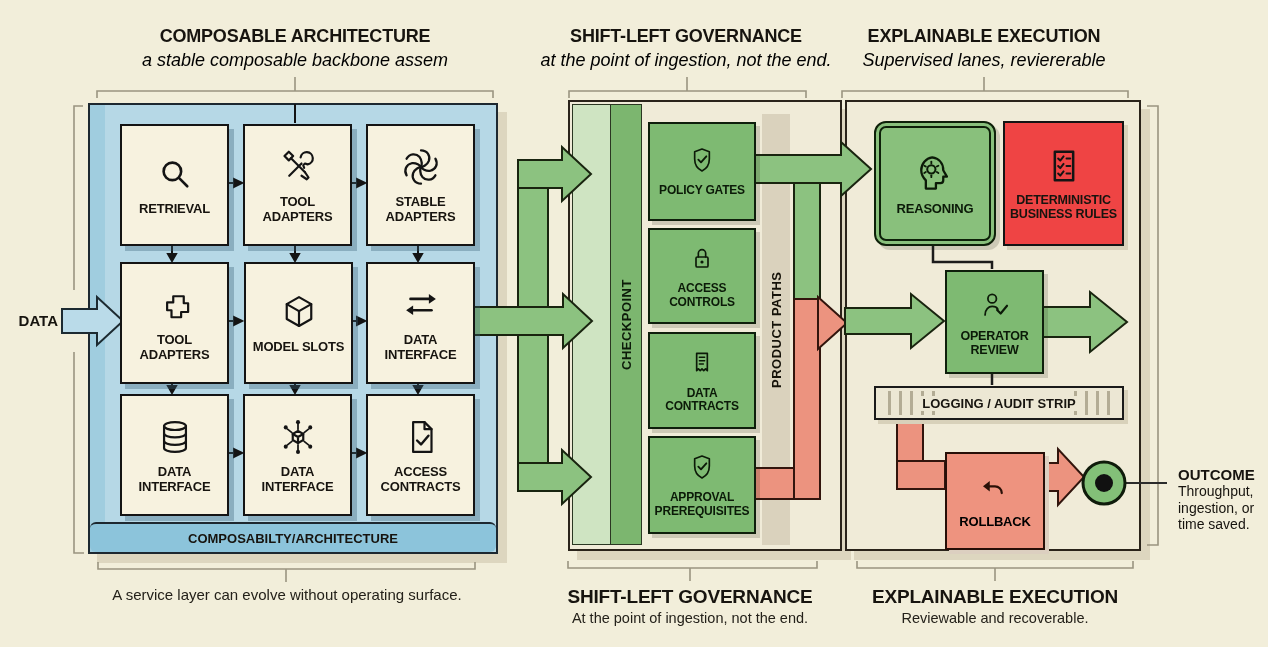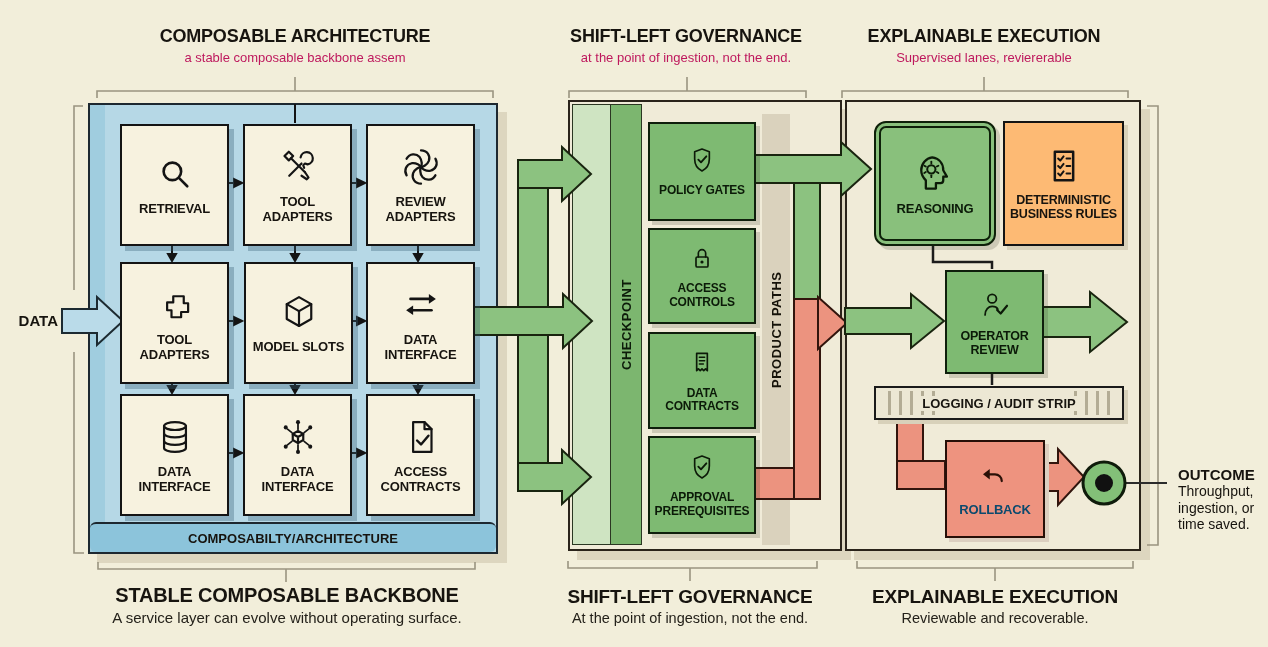--- a/index.html
+++ b/index.html
@@ -6,21 +6,21 @@
   #canvas{
     position:relative;width:1268px;height:647px;overflow:hidden;
     background:#f2eeda;
     font-family:"Liberation Sans", sans-serif;
     color:#17140f;
   }
   .abs{position:absolute;}
   
   .sec-header{ text-align:center; z-index:5;}
   .sec-header .t{font-size:18px;font-weight:800;letter-spacing:-0.2px;}
-  .sec-header .s{font-size:13px;margin-top:3px;color:#be185d;}
+  .sec-header .s{font-size:18px;margin-top:3px;color:#000000;font-style:italic;}
   .sec-footer{ text-align:center; z-index:5;}
   .sec-footer .t{font-size:19px;font-weight:800;letter-spacing:-0.2px;}
   .sec-footer .s{font-size:14.5px;margin-top:2px;color:#24211a;}
   
   .container{border:2.5px solid #252e33;z-index:1;}
   #blue-container{left:88px;top:103px;width:406px;height:447px;background:#b6d8e6;
     border-color:#1d2830;box-shadow:9px 9px 0 #ddd6bf;}
   #blue-left-strip{left:0;top:0;width:15px;height:100%;background:#a0cddf;}
   #blue-bottom-strip{left:0;bottom:0;width:100%;height:28px;background:#8cc4db;
     border-top:2px solid #1d2830;display:flex;align-items:center;justify-content:center;
@@ -36,37 +36,37 @@
     border:1.5px solid #2b3722;z-index:1;}
   #checkpoint-dark{left:610px;top:104px;width:30px;height:439px;background:#7cb66f;
     border:1.5px solid #2b3722;z-index:1;color:#0d1c0a;}
   #product-paths{left:762px;top:114px;width:28px;height:431px;background:#dad2bd;
     z-index:1;color:#151209;}
   
   .node{display:flex;flex-direction:column;align-items:center;justify-content:center;
     z-index:3;text-align:center;}
   .node .lbl{font-weight:800;line-height:1.12;letter-spacing:-0.2px;}
   .cream{background:#f7f2df;border:2.2px solid #141414;box-shadow:5px 5px 0 rgba(58,98,118,.35);}
-  .creamtan{background:#fdba74;border:2.5px solid #141414;box-shadow:4px 4px 0 #d8d1ba;}
+  .creamtan{background:#ef4444;border:2.5px solid #141414;box-shadow:4px 4px 0 #d8d1ba;}
   .greenbox{background:#7eba72;border:2.2px solid #0f1f0c;color:#0b1a08;
     box-shadow:4px 4px 0 rgba(50,50,25,.18);}
   .gridbox{width:105px;height:118px;}
   .gridbox .lbl{font-size:13px;}
   .gatebox{left:648px;width:104px;}
   .gatebox .lbl{font-size:12px;}
   #reasoning-node{left:874px;top:121px;width:118px;height:121px;background:#89c07c;
     border:2.5px solid #0e2009;outline:2px solid #0e2009;outline-offset:-7px;
     border-radius:12px;color:#0b1a08;box-shadow:4px 4px 0 rgba(50,50,25,.18);}
   #reasoning-node .lbl{font-size:13px;}
   #rules-node{left:1003px;top:121px;width:117px;height:121px;}
   #rules-node .lbl{font-size:12.5px;}
   #operator-node{left:945px;top:270px;width:95px;height:100px;}
   #operator-node .lbl{font-size:12.5px;}
-  #rollback-node{left:945px;top:440px;width:96px;height:94px;background:#ee937f;
-    border:2.5px solid #270f08;color:#0c4a6e;box-shadow:4px 4px 0 #dccfc0;}
+  #rollback-node{left:945px;top:452px;width:96px;height:94px;background:#ee937f;
+    border:2.5px solid #270f08;color:#000000;box-shadow:4px 4px 0 #dccfc0;}
   #rollback-node .lbl{font-size:13px;}
   .node .icwrap{margin-bottom:7px;display:flex;}
   
   #logging-strip{left:874px;top:386px;width:246px;height:30px;background:#ece7d4;
     border:2px solid #1a1a1a;z-index:3;display:flex;align-items:center;justify-content:center;
     font-size:13px;font-weight:800;box-shadow:4px 4px 0 #d8d1ba;}
   .ticks{position:absolute;top:3px;bottom:3px;
     background:repeating-linear-gradient(90deg, transparent 0 8px, #b3ac95 8px 11px);}
   #ticks-left{left:4px;width:58px;}
   #ticks-right{right:4px;width:52px;}
@@ -97,21 +97,20 @@
   <div class="abs sec-header" style="left:536px;top:26px;width:300px;">
     <div class="t">SHIFT-LEFT GOVERNANCE</div>
     <div class="s">at the point of ingestion, not the end.</div>
   </div>
   <div class="abs sec-header" style="left:834px;top:26px;width:300px;">
     <div class="t">EXPLAINABLE EXECUTION</div>
     <div class="s">Supervised lanes, reviererable</div>
   </div>
 
   <div class="abs sec-footer" style="left:87px;top:584px;width:400px;">
-    <div class="t" style="font-size:20px;">STABLE COMPOSABLE BACKBONE</div>
     <div class="s" style="font-size:15px;">A service layer can evolve without operating surface.</div>
   </div>
   <div class="abs sec-footer" style="left:540px;top:586px;width:300px;">
     <div class="t">SHIFT-LEFT GOVERNANCE</div>
     <div class="s">At the point of ingestion, not the end.</div>
   </div>
   <div class="abs sec-footer" style="left:845px;top:586px;width:300px;">
     <div class="t">EXPLAINABLE EXECUTION</div>
     <div class="s">Reviewable and recoverable.</div>
   </div>
@@ -244,21 +243,21 @@
         <g class="ic" style="stroke-width:2.6">
           <path d="M24 5c7 0 11 6 9 12-2 5-7 7-9 7" transform="rotate(0 24 24)"></path>
           <path d="M24 5c7 0 11 6 9 12-2 5-7 7-9 7" transform="rotate(60 24 24)"></path>
           <path d="M24 5c7 0 11 6 9 12-2 5-7 7-9 7" transform="rotate(120 24 24)"></path>
           <path d="M24 5c7 0 11 6 9 12-2 5-7 7-9 7" transform="rotate(180 24 24)"></path>
           <path d="M24 5c7 0 11 6 9 12-2 5-7 7-9 7" transform="rotate(240 24 24)"></path>
           <path d="M24 5c7 0 11 6 9 12-2 5-7 7-9 7" transform="rotate(300 24 24)"></path>
         </g>
       </svg>
     </span>
-    <span class="lbl">REVIEW ADAPTERS</span>
+    <span class="lbl">STABLE ADAPTERS</span>
   </div>
   <div class="abs node cream gridbox" style="left:120px;top:262px;">
     <span class="icwrap">
       <svg width="42" height="42" viewBox="0 0 48 48">
           <path class="ic" d="M15 21 h7 v-7 h12 v8 h5 v10 h-8 v6 h-11 v-8 h-5 z"></path>
         </svg>
     </span>
     <span class="lbl">TOOL ADAPTERS</span>
   </div>
   <div class="abs node cream gridbox" style="left:244px;top:262px;">

